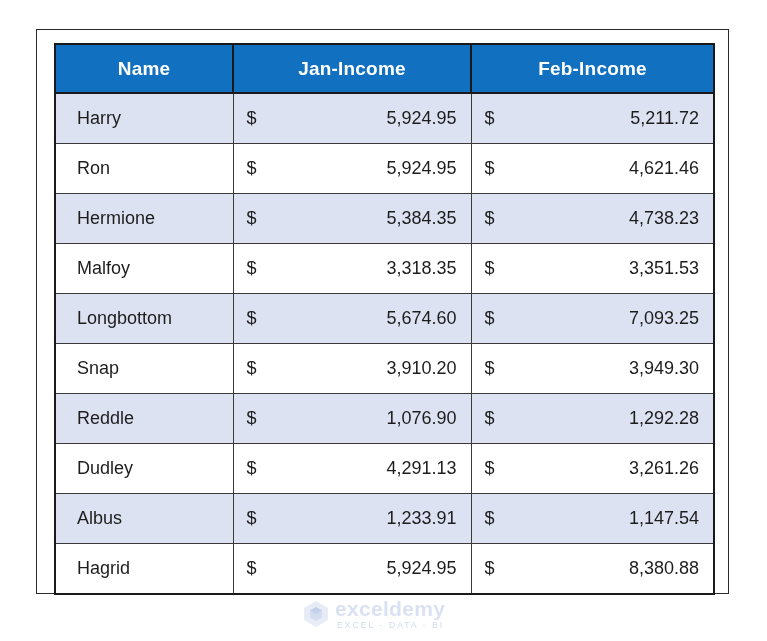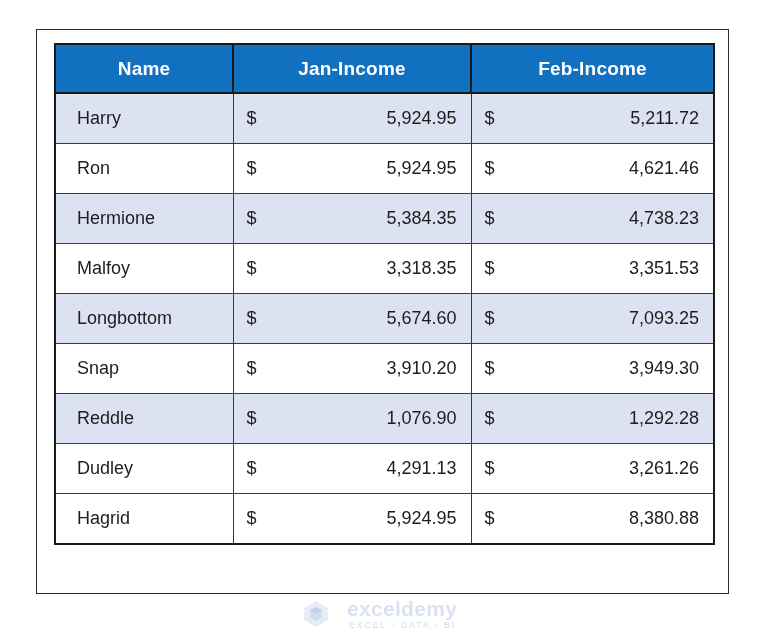--- a/index.html
+++ b/index.html
@@ -93,21 +93,21 @@
   .currency-symbol { flex: 0 0 auto; }
   .amount          { flex: 0 0 auto; }
 
   
   #watermark {
     position: absolute;
     left: 303px;
     top: 598px;
     display: flex;
     align-items: center;
-    gap: 18px;
+    gap: 6px;
     opacity: 0.85;
   }
   #watermark .logo-mark {
     width: 26px;
     height: 28px;
     flex: 0 0 auto;
   }
   #watermark .wm-text { line-height: 1; }
   #watermark .wm-name {
     font-size: 21px;
@@ -258,20 +258,35 @@
               <span class="amount">4,291.13</span>
             </span>
           </td>
           <td class="money-cell">
             <span class="money-inner">
               <span class="currency-symbol">$</span>
               <span class="amount">3,261.26</span>
             </span>
           </td>
         </tr>
+        <tr class="band">
+          <td class="name-cell">Albus</td>
+          <td class="money-cell">
+            <span class="money-inner">
+              <span class="currency-symbol">$</span>
+              <span class="amount">1,233.91</span>
+            </span>
+          </td>
+          <td class="money-cell">
+            <span class="money-inner">
+              <span class="currency-symbol">$</span>
+              <span class="amount">1,147.54</span>
+            </span>
+          </td>
+        </tr>
         <tr>
           <td class="name-cell">Hagrid</td>
           <td class="money-cell">
             <span class="money-inner">
               <span class="currency-symbol">$</span>
               <span class="amount">5,924.95</span>
             </span>
           </td>
           <td class="money-cell">
             <span class="money-inner">

